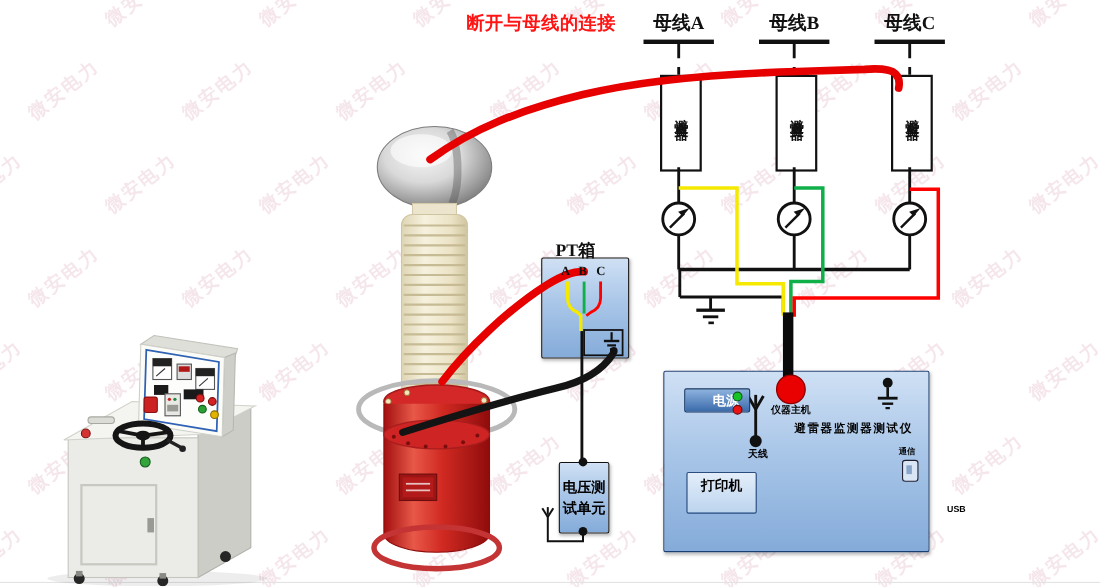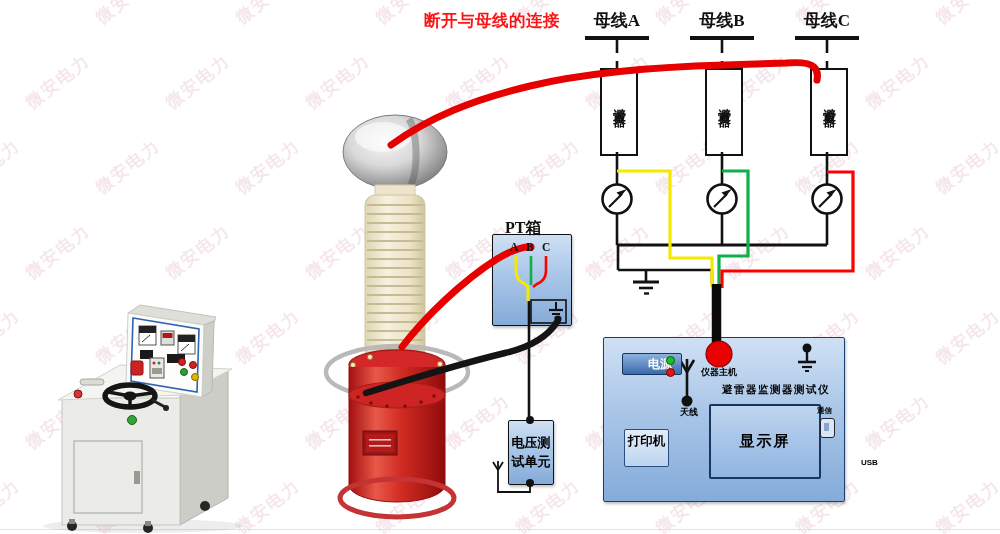--- a/index.html
+++ b/index.html
@@ -28,21 +28,21 @@
   .pt-terminal{z-index:4;font-weight:bold;font-size:11.5px;color:#111;
                font-family:"Liberation Serif",serif;}
   .vu-box{display:flex;align-items:center;justify-content:center;text-align:center;
           font-weight:bold;font-size:13px;line-height:1.45;color:#000;}
   .power-btn{z-index:4;width:42px;height:20px;background:linear-gradient(180deg,#8db2de,#3b6bac);
              border:1.5px solid #15355f;border-radius:2px;display:flex;align-items:center;
              justify-content:center;color:#fff;font-weight:bold;font-size:12px;}
   .led{z-index:4;width:7px;height:7px;border-radius:50%;}
   .small-label{z-index:4;font-weight:bold;color:#000;}
   .inst-title{z-index:4;font-weight:bold;font-size:10.5px;letter-spacing:1.5px;color:#000;width:140px;}
-  .printer{z-index:4;width:45px;height:38px;background:linear-gradient(180deg,#e4eefa,#bcd4ee);
+  .printer{z-index:4;width:64px;height:38px;background:linear-gradient(180deg,#e4eefa,#bcd4ee);
            border:1.5px solid #2a4d80;border-radius:2px;text-align:center;font-weight:bold;
            font-size:12.5px;line-height:1.3;color:#000;padding-top:3px;box-sizing:border-box;}
   .display{z-index:4;width:108px;height:71px;background:linear-gradient(180deg,#bed5ee,#8fb5e1);
            border:2px solid #17375e;border-radius:2px;display:flex;align-items:center;
            justify-content:center;font-weight:bold;font-size:15px;color:#000;letter-spacing:2px;}
   .usb-port{z-index:4;width:13px;height:18px;background:#d9e6f6;border:1.6px solid #223;
             border-radius:3px;}
   .usb-slot{position:absolute;left:3px;top:4px;width:5px;height:8px;background:#8aa7cb;}
   .caption{z-index:4;font-weight:bold;font-size:21px;letter-spacing:3px;color:#000;width:160px;text-align:center;}
   .overlay{position:absolute;left:0;top:0;z-index:3;pointer-events:none;}
@@ -272,23 +272,20 @@
     <span>电源</span>
   </div>
   <div class="abs led" style="left:666px;top:356px;background:#17c227;border:1px solid #0a5c12;"></div>
   <div class="abs led" style="left:666px;top:368px;background:#e81414;border:1px solid #6e0a0a;"></div>
   <div class="abs small-label" style="left:680px;top:406px;font-size:9px;">天线</div>
   <div class="abs small-label" style="left:701px;top:366px;font-size:9px;z-index:4;">仪器主机</div>
   <div class="abs inst-title" style="left:706px;top:383px;">避雷器监测器测试仪</div>
   <div class="abs printer" style="left:624px;top:429px;">
     <span>打印机</span>
   </div>
-  <div class="abs display" style="left:709px;top:404px;">
-    <span>显示屏</span>
-  </div>
   <div class="abs small-label" style="left:817px;top:406px;font-size:7.5px;font-family:Liberation Serif, serif;">通信</div>
   <div class="abs usb-port" style="left:820px;top:418px;">
     <div class="usb-slot"></div>
   </div>
   <div class="abs small-label" style="left:817px;top:458px;font-size:8px;padding-left:44px;">USB</div>
 
   <svg class="overlay" width="1000" height="534" viewBox="0 0 1000 534">
 
     <g stroke="#111" stroke-width="2.6" fill="none">
       <path d="M617,39 V53 M617,61 V68 M617,152 V184 M617,214 V245"></path>

